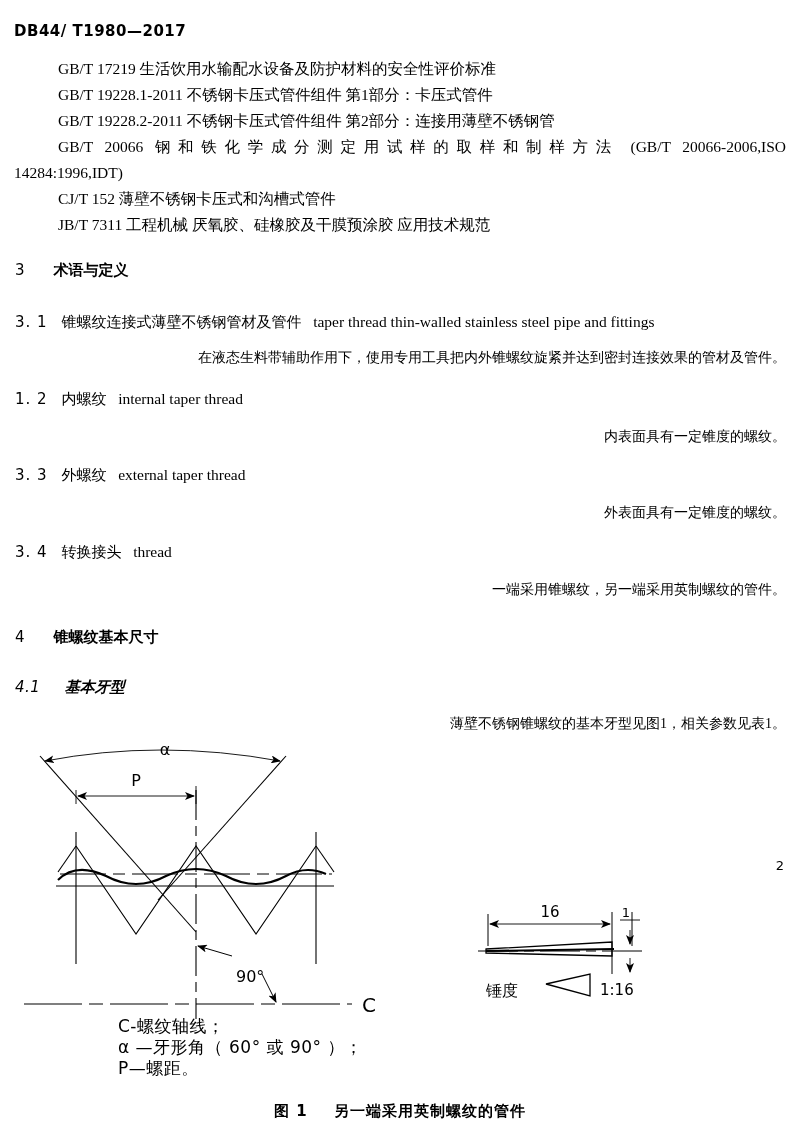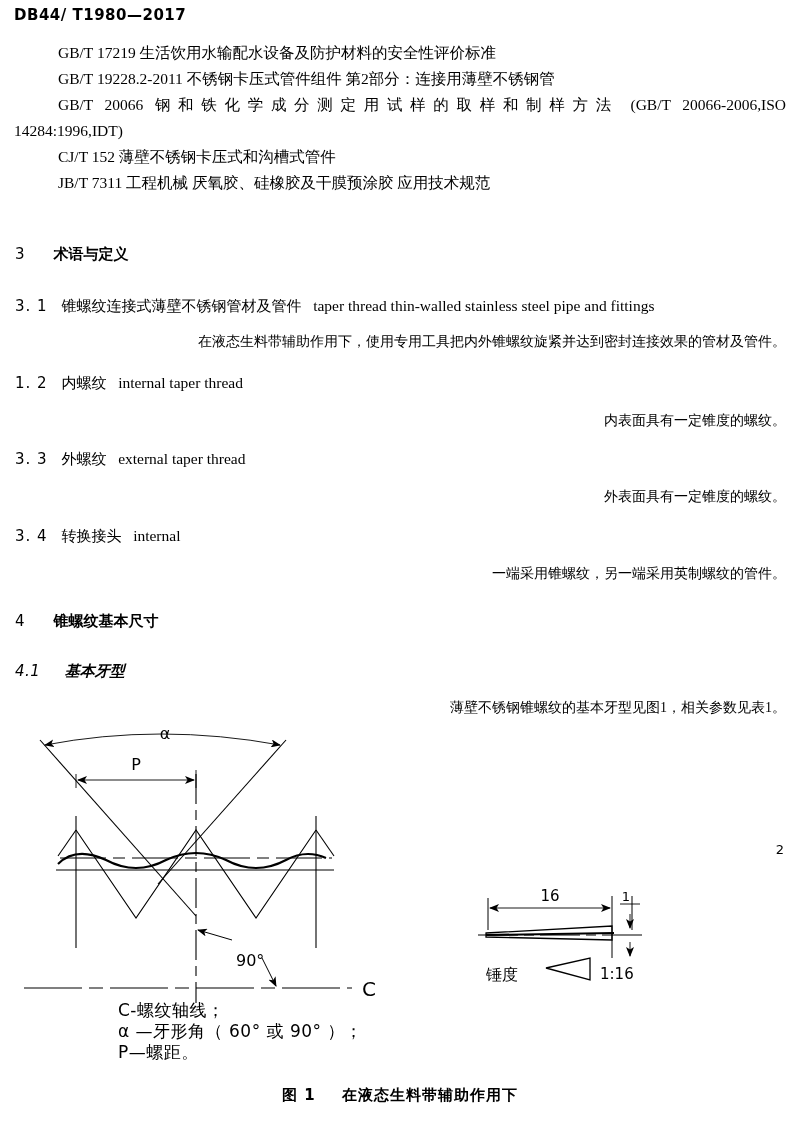--- a/index.html
+++ b/index.html
@@ -12,20 +12,21 @@
     height: 1145px;
     position: relative;
     font-family: "Liberation Serif", "DejaVu Serif", serif;
     color: #000000;
     overflow: hidden;
   }
   .page {
     position: relative;
     width: 800px;
     height: 867px;
+    margin-top: 16px;
   }
 
   
   .header {
     position: absolute;
     left: 14px;
     top: 6px;
     font-family: "DejaVu Sans", "Liberation Sans", sans-serif;
     font-size: 15px;
     letter-spacing: 0.5px;
@@ -150,20 +151,21 @@
 </style>
 </head>
 <body>
 
 <div class="page">
 
   <div class="header">DB44/ T1980—2017</div>
 
   <div class="ref-list">
     <div class="ref-line">GB/T 17219  生活饮用水输配水设备及防护材料的安全性评价标准</div>
+    <div class="ref-line">GB/T 19228.1-2011  不锈钢卡压式管件组件  第1部分：卡压式管件</div>
     <div class="ref-line">GB/T 19228.2-2011  不锈钢卡压式管件组件  第2部分：连接用薄壁不锈钢管</div>
     <div class="ref-line justified">GB/T 20066  钢和铁化学成分测定用试样的取样和制样方法 (GB/T 20066-2006,ISO</div>
     <div class="ref-line cont">14284:1996,IDT)</div>
     <div class="ref-line">CJ/T 152  薄壁不锈钢卡压式和沟槽式管件</div>
     <div class="ref-line">JB/T 7311  工程机械  厌氧胶、硅橡胶及干膜预涂胶  应用技术规范</div>
   </div>
 
   <div class="sec-head" style="top:245px;">
     <span class="num">3</span>
     <span style="display:inline-block;width:18px;"></span>
@@ -187,21 +189,21 @@
   <div class="term-head" style="top:450px;">
     <span class="tnum">3. 3</span>
     <span class="tcn">外螺纹</span>
     <span class="ten">external taper thread</span>
   </div>
   <div class="body-para" style="top:485px;">外表面具有一定锥度的螺纹。</div>
 
   <div class="term-head" style="top:527px;">
     <span class="tnum">3. 4</span>
     <span class="tcn">转换接头</span>
-    <span class="ten">internal</span>
+    <span class="ten">thread</span>
   </div>
   <div class="body-para" style="top:562px;">一端采用锥螺纹，另一端采用英制螺纹的管件。</div>
 
   <div class="sec-head" style="top:612px;">
     <span class="num">4</span>
     <span style="display:inline-block;width:18px;"></span>
     <span class="cn">锥螺纹基本尺寸</span>
   </div>
 
   <div class="sec-head" style="top:662px;font-style:italic;">
@@ -289,18 +291,18 @@
 
   <div class="fig-legend">
     <div>C-螺纹轴线；</div>
     <div>α —牙形角（ 60° 或 90° ）；</div>
     <div>P—螺距。</div>
   </div>
 
   <div class="fig-caption">
     <span>图 1</span>
     <span class="gap"></span>
-    <span>在液态生料带辅助作用下</span>
+    <span>另一端采用英制螺纹的管件</span>
   </div>
 
   <div class="page-number">2</div>
 
 </div>
 
 </body></html>

